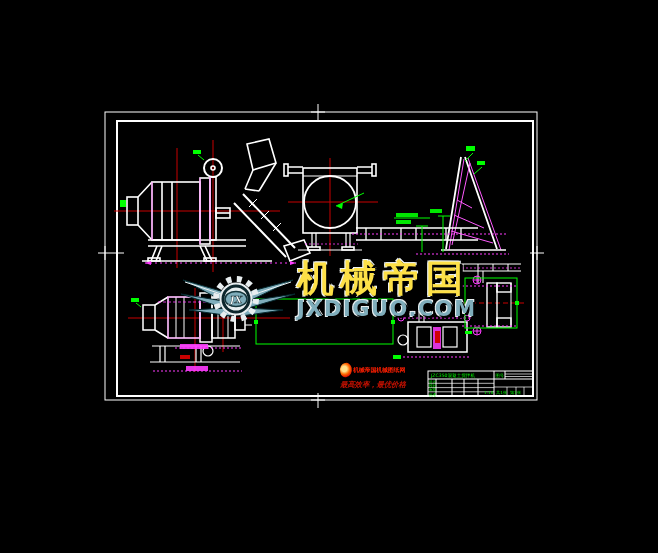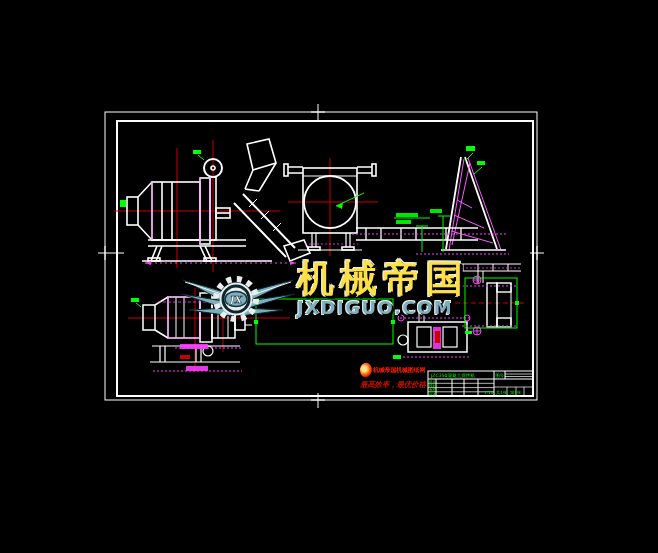--- a/index.html
+++ b/index.html
@@ -7,25 +7,25 @@
        font-family:"DejaVu Sans",sans-serif;}
   .stage{position:absolute;left:0;top:0;width:658px;height:553px;background:#000;}
   svg.linework{position:absolute;left:0;top:0;z-index:1;}
 
   
   .watermark{position:absolute;left:181px;top:262px;z-index:5;display:flex;align-items:flex-start;justify-content:center;}
   .wm-logo{width:114px;height:62px;flex:0 0 auto;margin-top:4px;}
   .wm-textcol{margin-left:2px;}
   .wm-cn{font-size:37px;font-weight:bold;letter-spacing:6px;line-height:0.92;color:#fde047;
          text-shadow:2px 2px 0 #000,3px 3px 0 #000,-1px -1px 0 #edf3f4,1px -1px 0 #edf3f4,-1px 1px 0 #edf3f4;}
-  .wm-url{font-size:18px;font-weight:bold;letter-spacing:1.5px;color:#7fadbb;margin-top:1px;
+  .wm-url{font-size:21px;font-weight:bold;letter-spacing:1.5px;color:#7fadbb;margin-top:1px;
          text-shadow:2px 2px 0 #000,-1px -1px 0 #e6eef0,1px -1px 0 #e6eef0,-1px 1px 0 #e6eef0;}
 
   
-  .vendor{position:absolute;left:360px;top:363px;width:70px;z-index:3;}
+  .vendor{position:absolute;left:340px;top:363px;width:70px;z-index:3;}
   .vendor-row1{display:flex;align-items:center;}
   .flame{width:12px;height:14px;flex:0 0 auto;margin-right:1px;transform:rotate(-12deg);
          border-radius:55% 45% 60% 40%;
          background:radial-gradient(circle at 38% 40%, #ffe08a 0 24%, #ff6a00 48%, #e01000 72%, #7a0000 100%);}
   .vendor-name{font-size:6px;font-weight:bold;color:#ff1e00;line-height:1.05;letter-spacing:-0.2px;width:54px;}
   .vendor-slogan{font-size:7.5px;font-weight:bold;font-style:italic;color:#c01000;margin-top:3px;letter-spacing:-0.2px;}
 </style>
 </head>
 <body>
 

